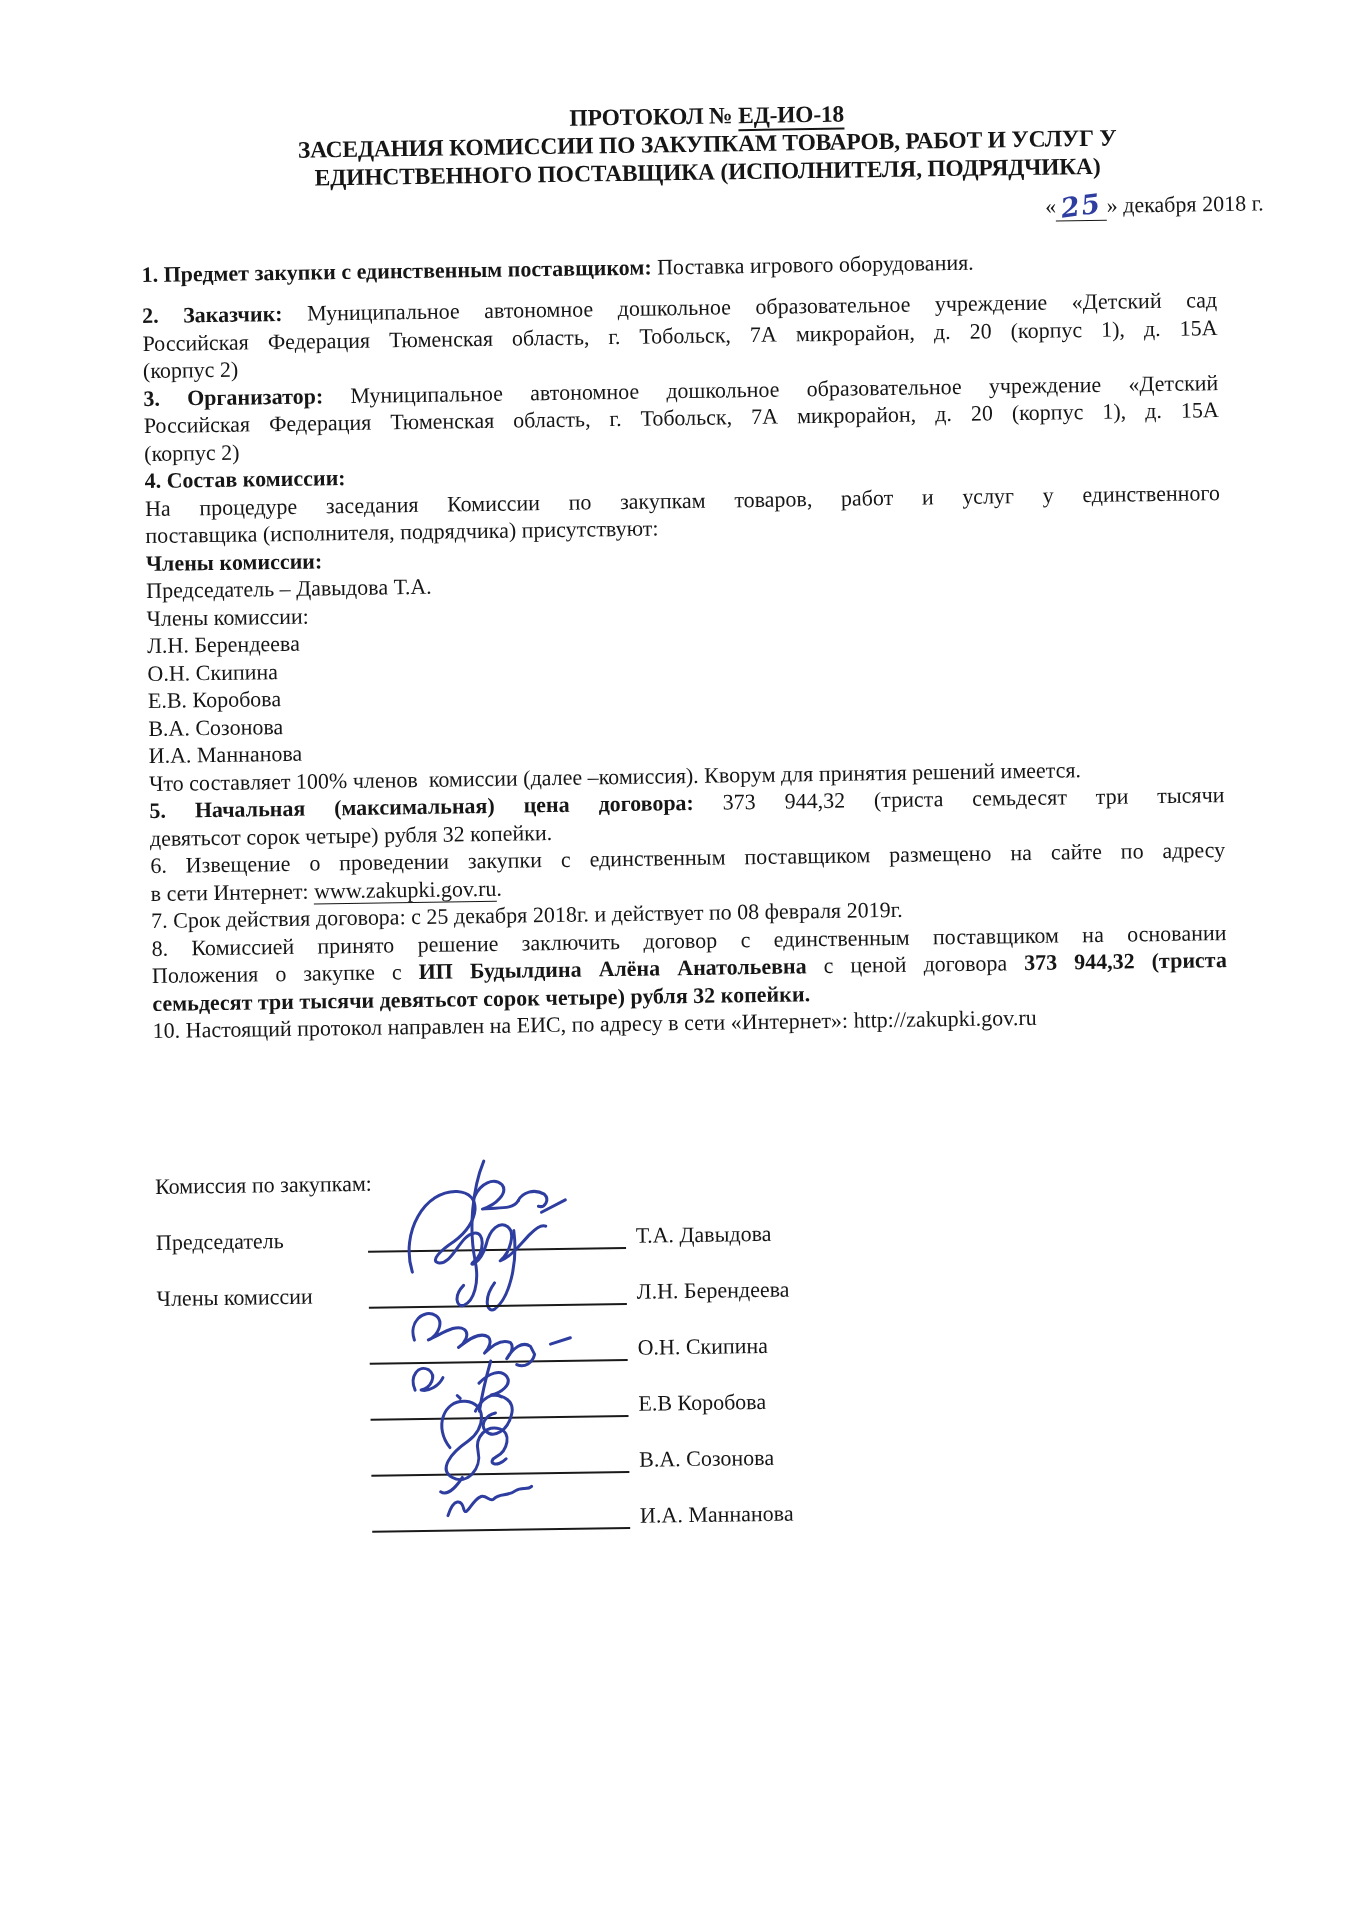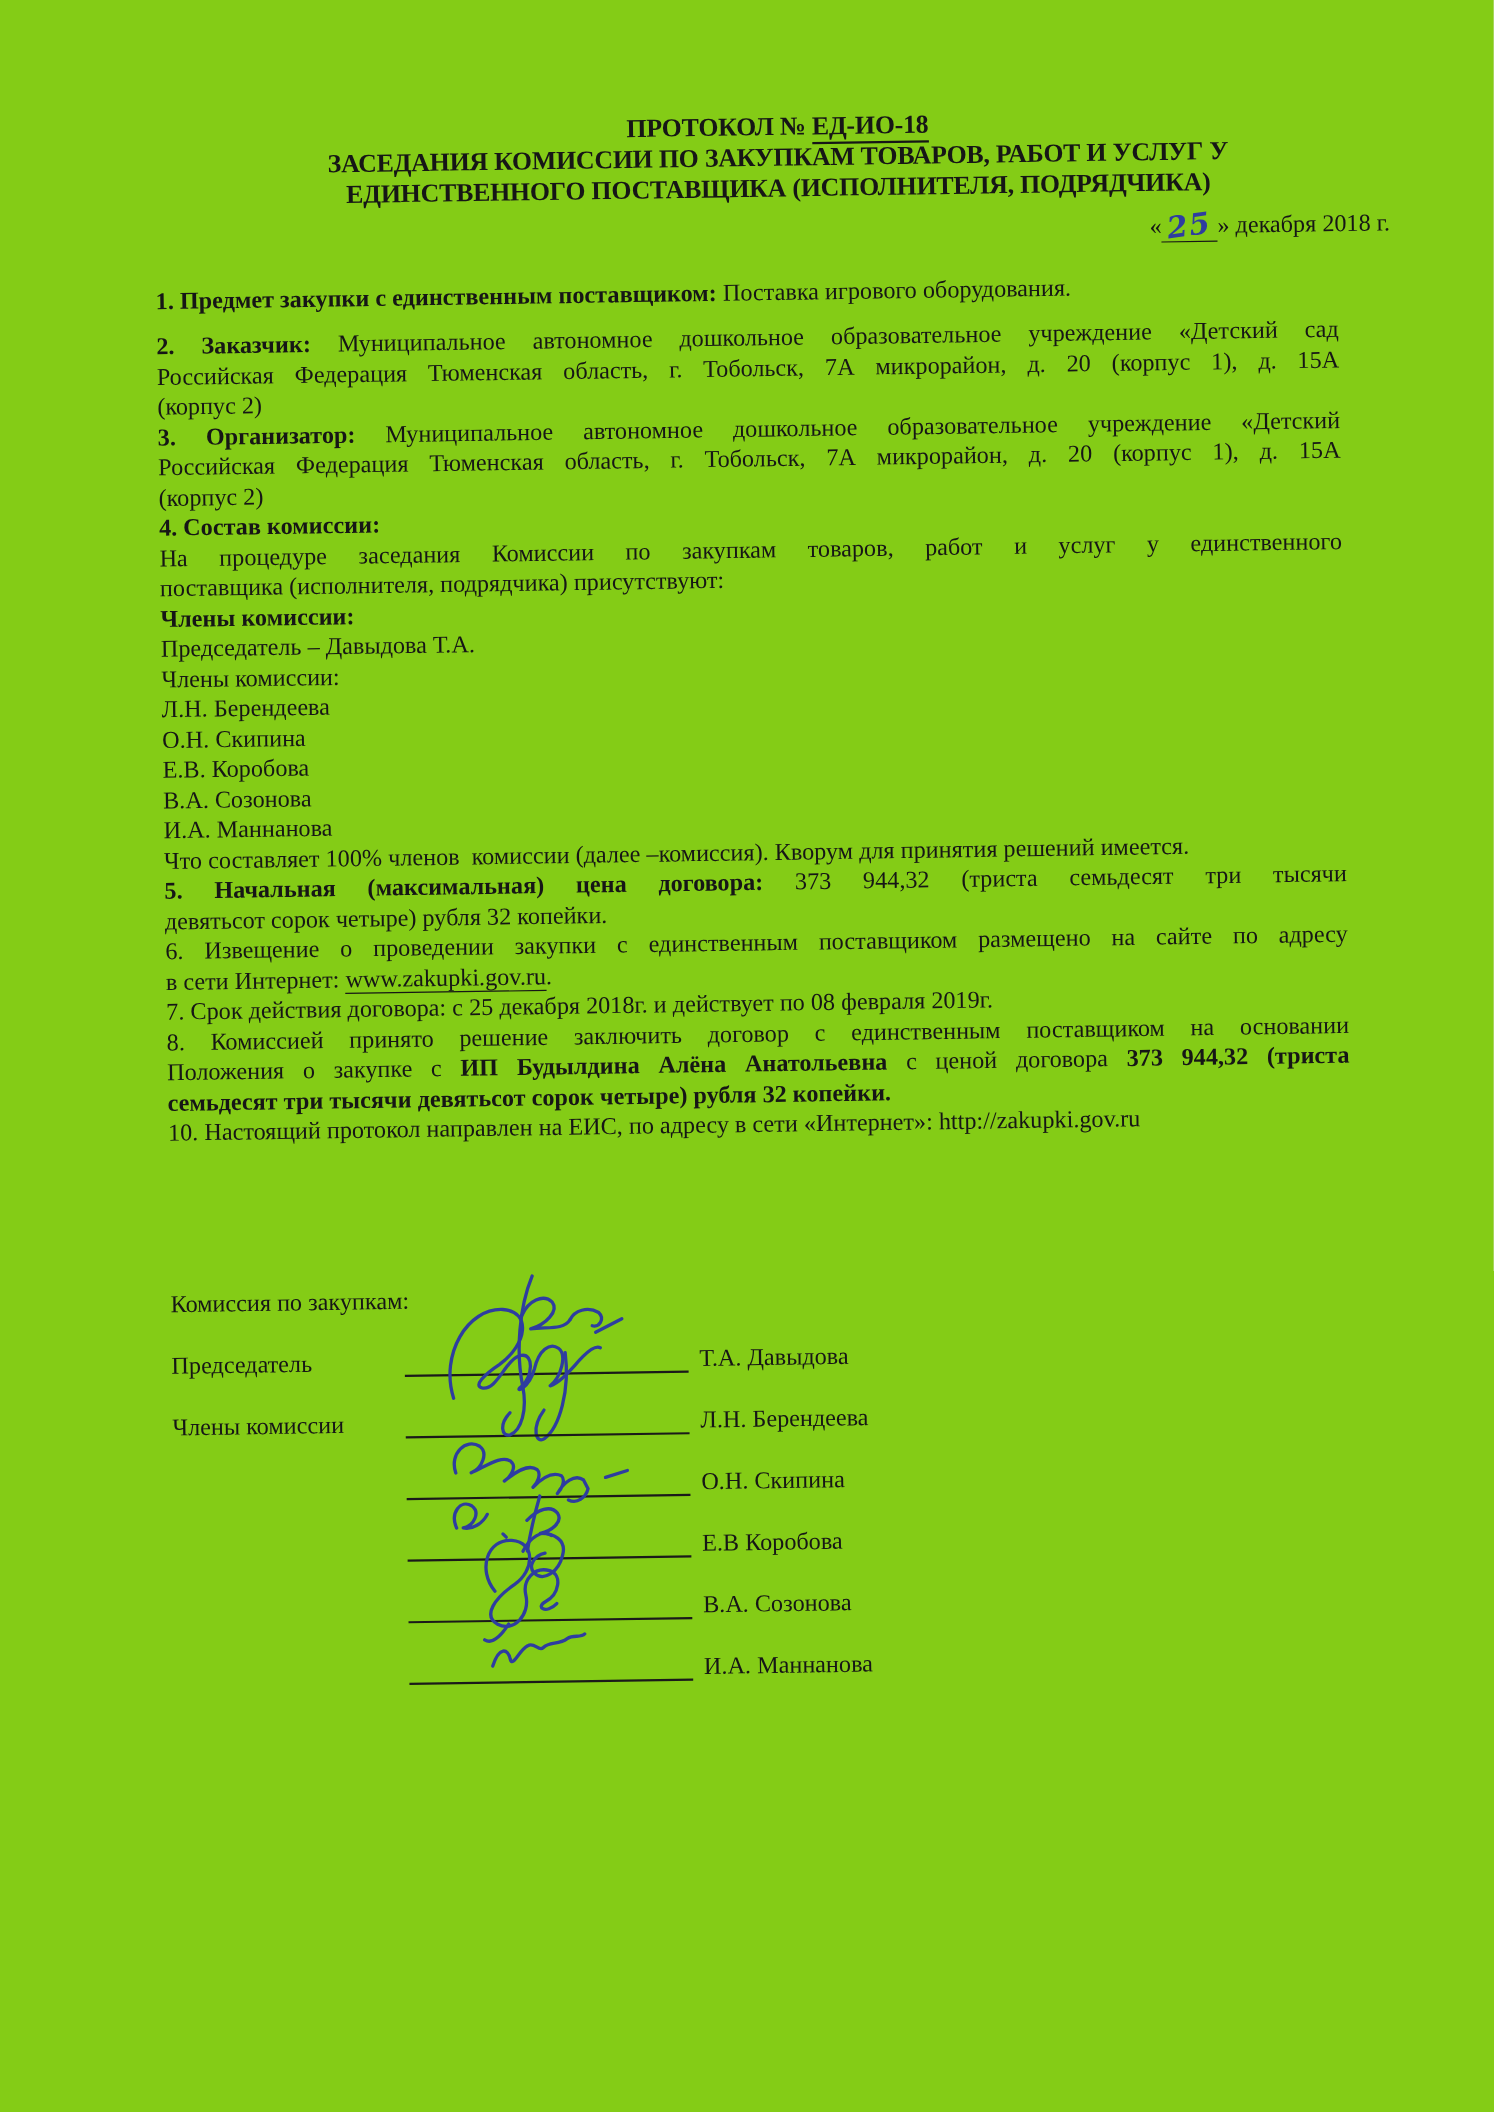--- a/index.html
+++ b/index.html
@@ -1,16 +1,16 @@
 <!DOCTYPE html>
 <html><head>
 <meta charset="utf-8">
 <style>
   html,body{margin:0;padding:0;background:#e8e8e8;}
-  .page{position:relative;width:1358px;height:1920px;background:#84cc16;overflow:hidden;
+  .page{position:relative;width:1358px;height:1920px;background:#ffffff;overflow:hidden;
         font-family:"Liberation Serif","DejaVu Serif",serif;color:#161616;}
   .doc{position:absolute;left:150px;top:0;width:1075px;font-size:22px;line-height:27.5px;
        transform:rotate(-0.85deg);transform-origin:50% 55%;}
   .b{font-weight:bold;}
   .line{min-height:27.5px;}
   .jl{text-align:justify;text-align-last:justify;}
   .title{font-weight:bold;font-size:23.5px;line-height:28px;text-align:center;
          margin-top:102px;margin-left:60px;letter-spacing:-0.2px;}
   .title .num{border-bottom:2px solid #161616;padding-bottom:1px;}
   .date-line{text-align:right;margin:10px -48px 0 0;}

